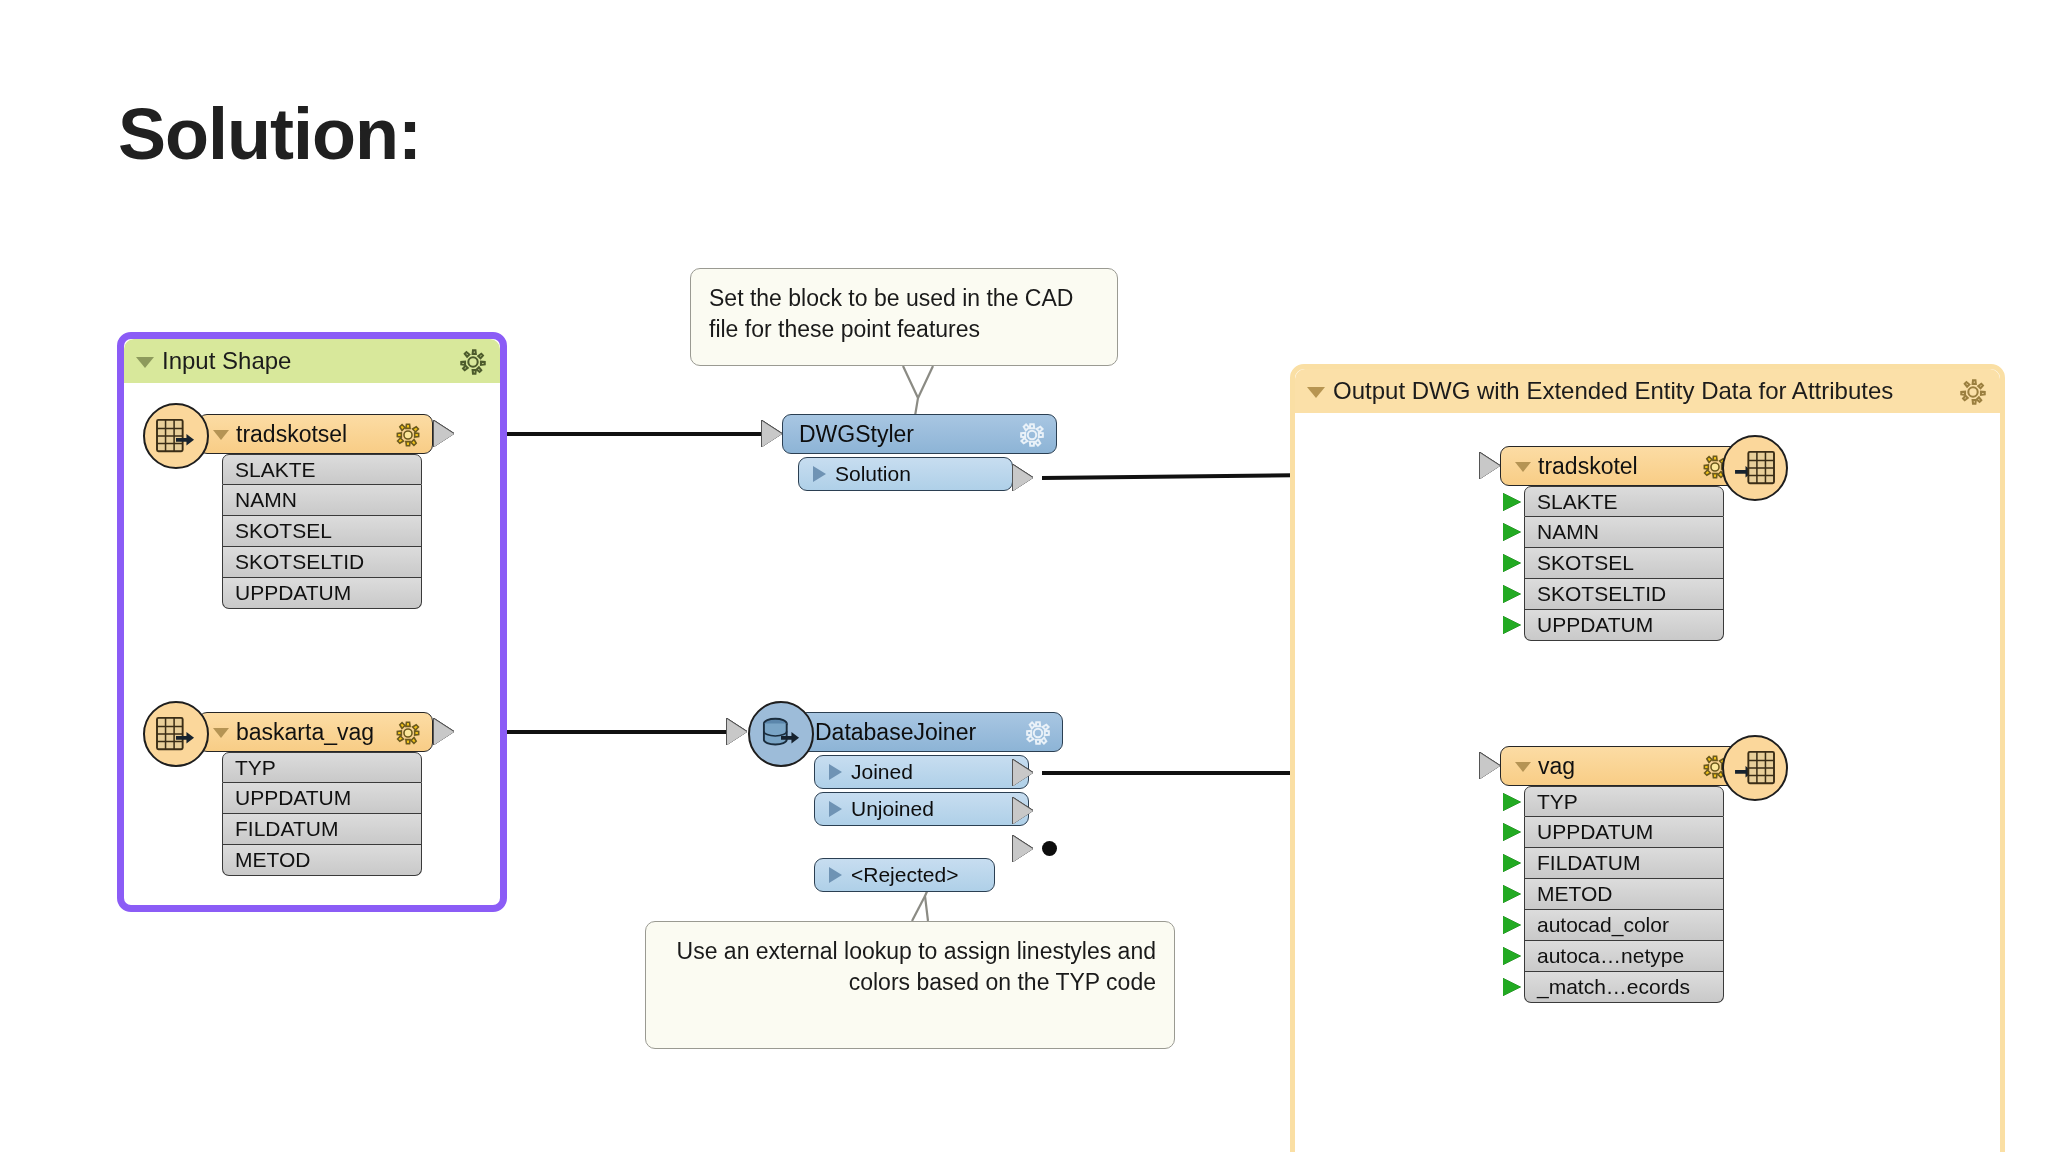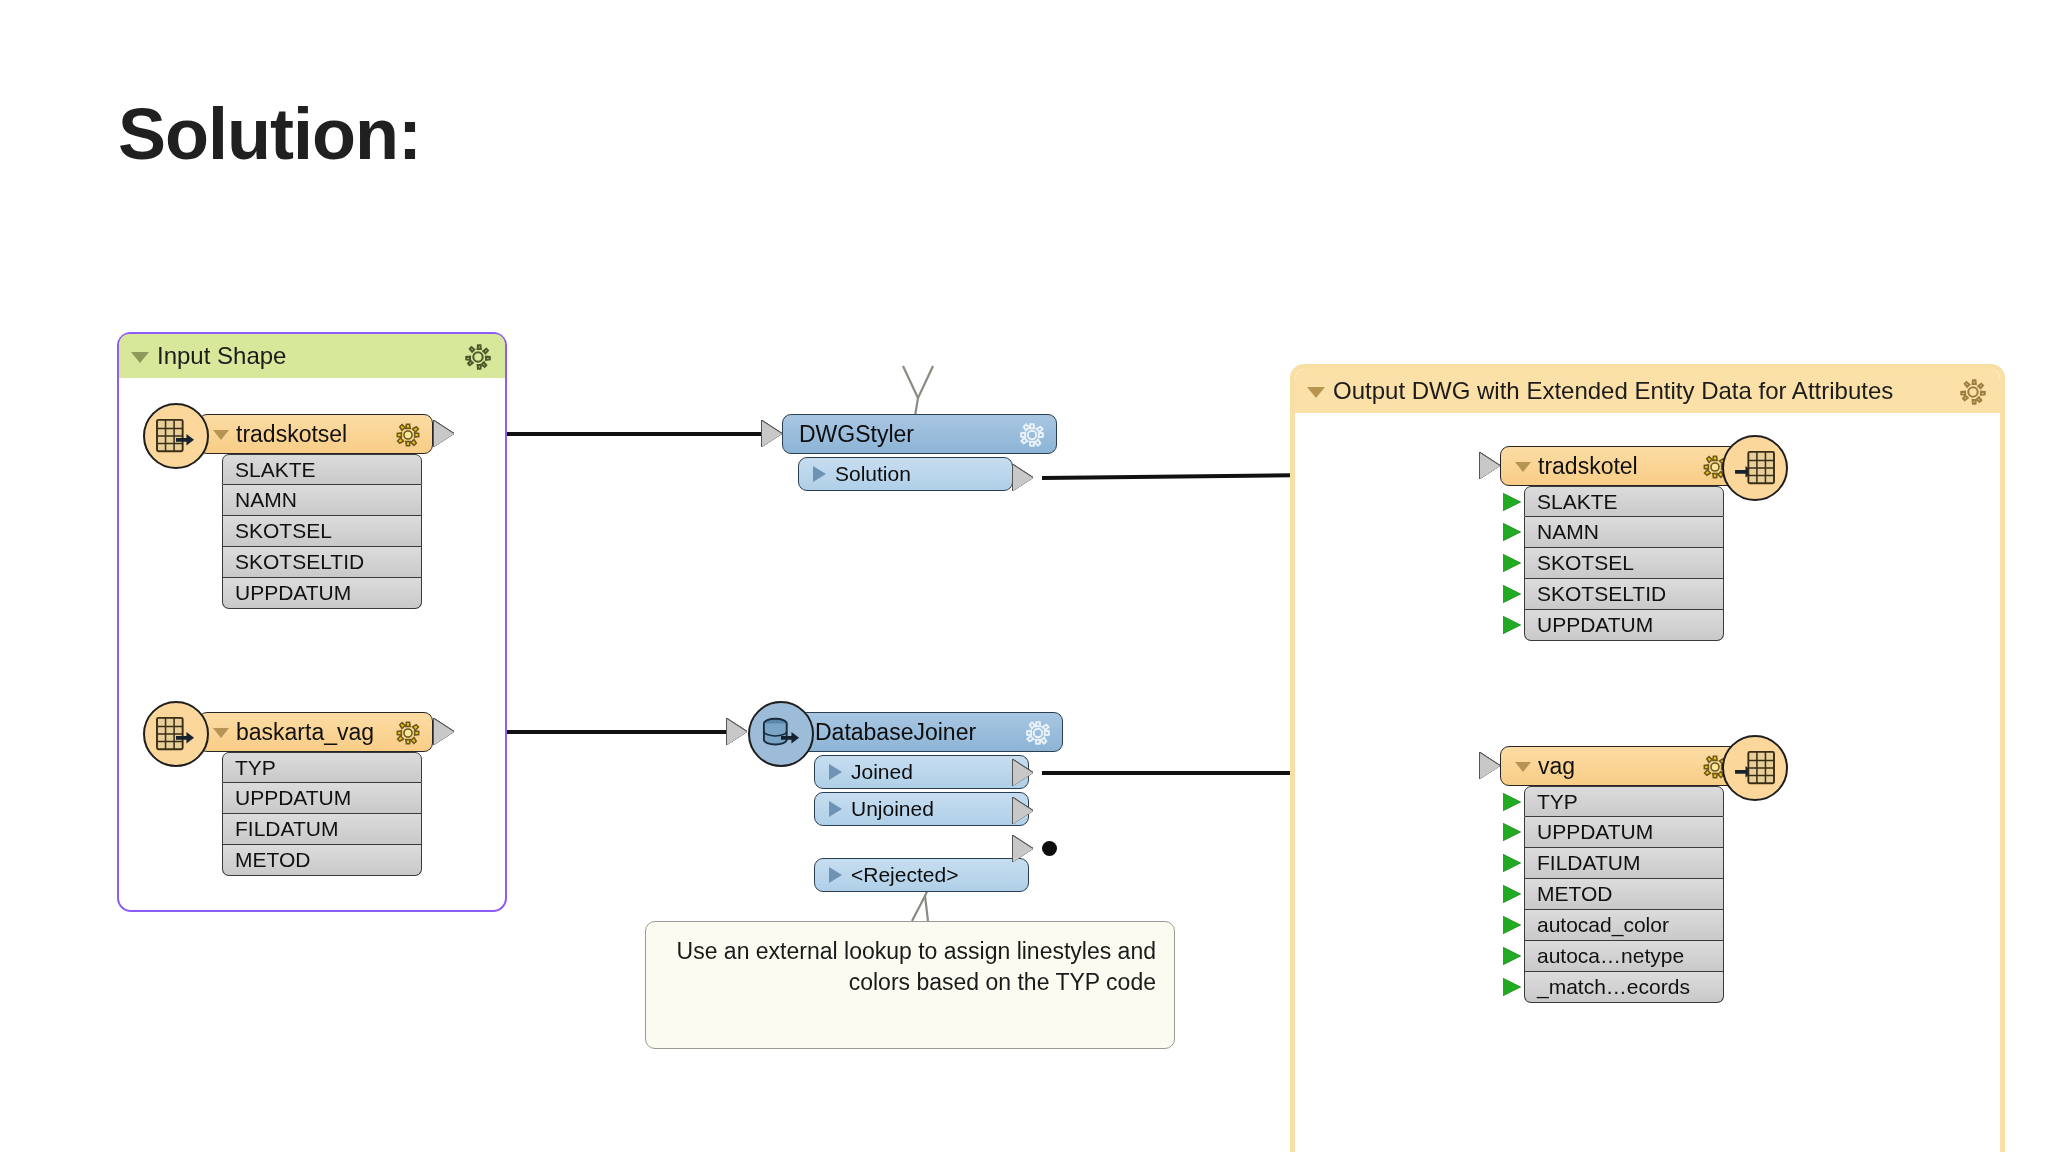--- a/index.html
+++ b/index.html
@@ -55,21 +55,21 @@
     flex:0 0 auto;
     position:relative;
     top:1px;
   }
   .group-gear{
     position:absolute;
     right:12px;top:8px;
     width:30px;height:30px;
   }
 
-  .group.green{border:2px solid #8b5cf6;}
+  .group.green{border:7px solid #8b5cf6;}
   .group.green .group-header{background:#d8e89b;}
   .group.green .grp-tri{border-top:11px solid #8d9a5c;}
 
   .group.orange{border:5px solid #fadfa4;}
   .group.orange .group-header{background:#fbe0a8;}
   .group.orange .grp-tri{border-top:11px solid #b79551;}
 
   
   .fnode{position:absolute;}
   .fnode-head{
@@ -411,21 +411,21 @@
       </span>
     </div>
     <div class="port" style="width:215px;">
       <span class="ptri"></span>
       <span>Joined</span>
     </div>
     <div class="port" style="width:215px;">
       <span class="ptri"></span>
       <span>Unjoined</span>
     </div>
-    <div class="port" style="width:215px;margin-top:32px;">
+    <div class="port" style="width:181px;margin-top:32px;">
       <span class="ptri"></span>
       <span>&lt;Rejected&gt;</span>
     </div>
   </div>
   <span class="arrowhead outline" style="left:1013px;top:744px;"></span>
   <span class="arrowhead outline" style="left:1013px;top:782px;"></span>
   <span class="arrowhead outline" style="left:1013px;top:820px;"></span>
   <span class="endcap" style="left:1042px;top:825px;"></span>
 
   <span class="arrowhead outline" style="left:1480px;top:437px;"></span>
@@ -533,18 +533,21 @@
     </div>
   </div>
   <div class="disc" style="left:1722px;top:719px;">
     <svg viewBox="0 0 44 40" width="42" height="38">
       <path d="M1 22 h11 v-4 l8 6 -8 6 v-4 h-11z" fill="#16222e"></path>
       <rect x="15" y="3" width="27" height="33" rx="1.5" fill="#e8cf9a" stroke="#3a2d16" stroke-width="2"></rect>
       <path d="M15 12 h27 M15 20 h27 M15 28 h27 M24 3 v33 M33 3 v33" stroke="#3a2d16" stroke-width="1.6" fill="none"></path>
     </svg>
   </div>
 
+  <div class="anno" style="left:690px;top:252px;width:428px;height:98px;">
+    <span>Set the block to be used in the CAD file for these point features</span>
+  </div>
 
   <div class="anno" style="left:645px;top:905px;width:530px;height:128px;text-align:right;">
     <span>Use an external lookup to assign linestyles and colors based on the TYP code</span>
   </div>
 
 </div>
 
 </body></html>

